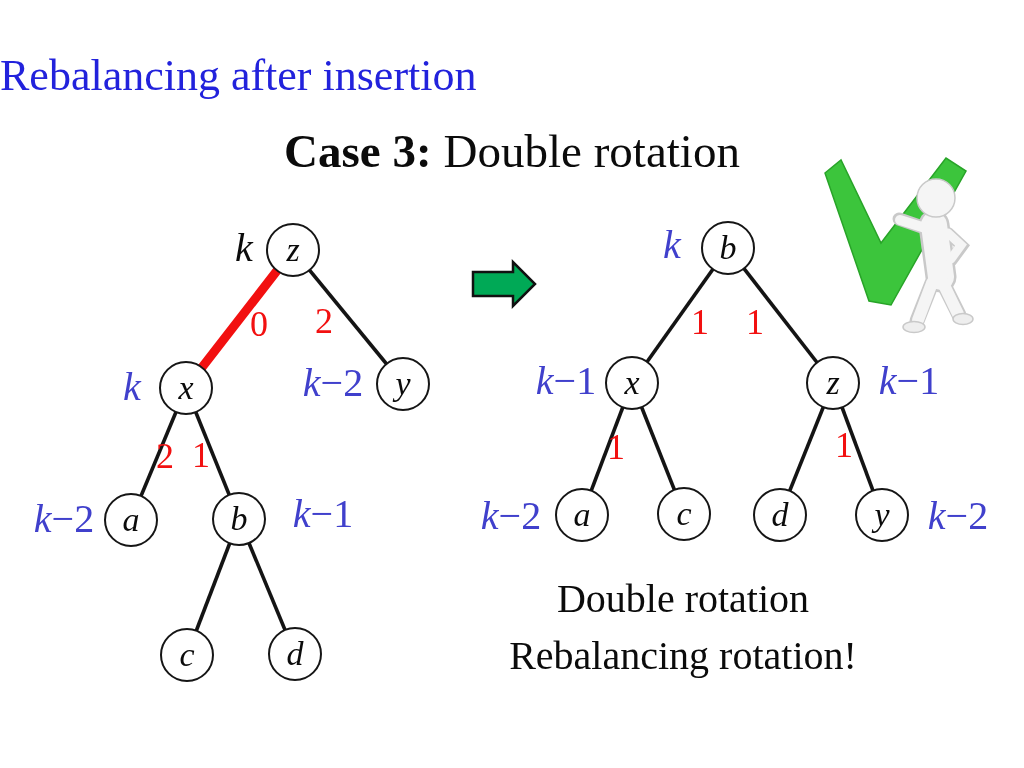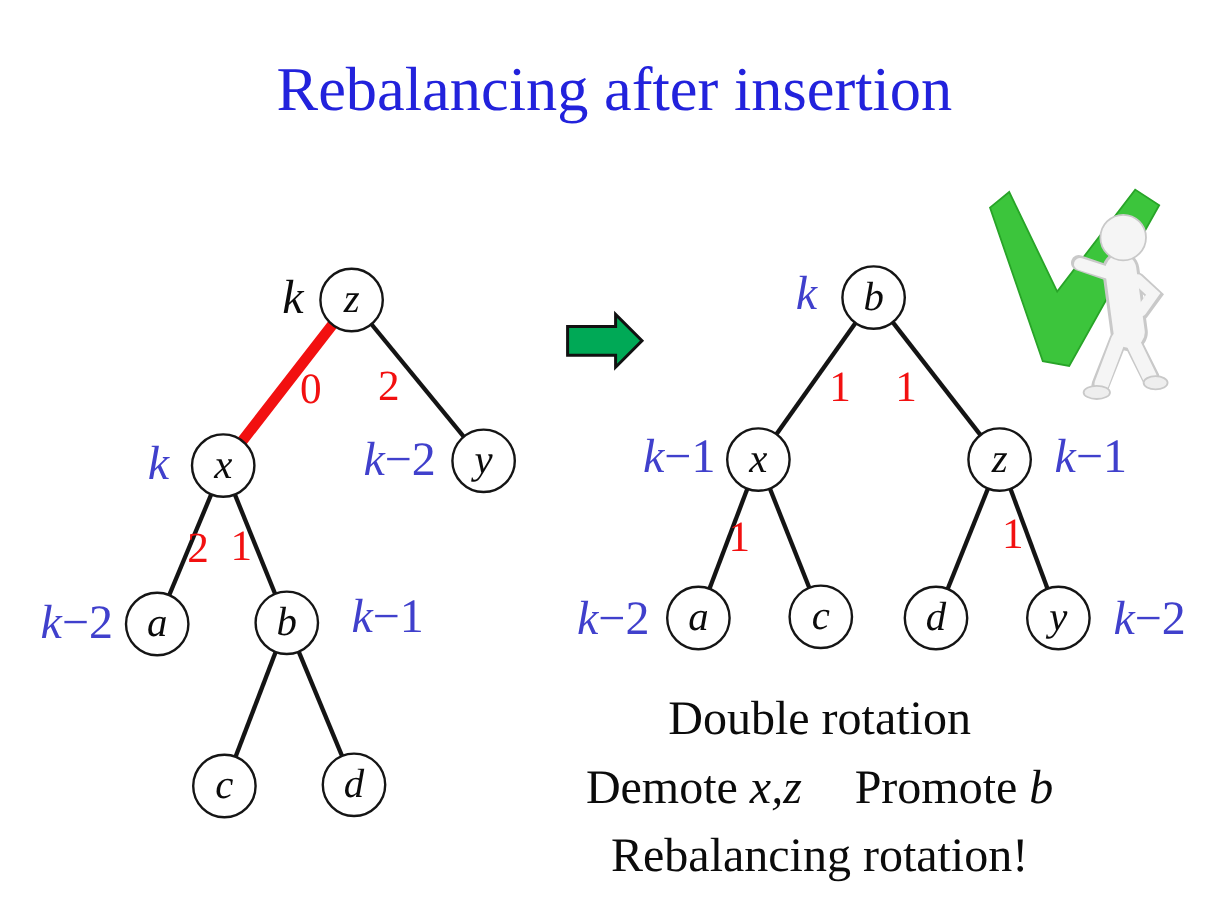--- a/index.html
+++ b/index.html
@@ -2,22 +2,22 @@
 <html style="--title-blue: #2222DC; --rank-blue: #4040CC; --edge-red: #F21010; --arrow-green: #00A956; --check-green: #3CC53C;"><head>
 <meta charset="utf-8">
 <style>
   html,body{margin:0;padding:0;background:#ffffff;}
   .slide{
     position:relative;width:1024px;height:768px;background:#ffffff;overflow:hidden;
     font-family:"Liberation Serif","DejaVu Serif",serif;
   }
   .abs{position:absolute;transform:translate(-50%,-50%);white-space:nowrap;z-index:3;}
   .title{
-    position:absolute;left:0;top:46px;width:100%;text-align:center;
-    font-size:52px;line-height:60px;color:var(--title-blue);z-index:3;
+    position:absolute;left:0;top:46px;width:100%;
+    font-size:44px;line-height:60px;color:var(--title-blue);z-index:3;
   }
   .subtitle{
     position:absolute;left:0;top:122px;width:100%;text-align:center;
     font-size:47px;line-height:58px;color:#0b0b0b;z-index:3;
   }
   .subtitle .bold{font-weight:bold;margin-right:12px;}
   svg.layer{position:absolute;left:0;top:0;z-index:1;}
   line.e{stroke:#141414;stroke-width:3.6;}
   line.er{stroke:var(--edge-red);stroke-width:9;stroke-linecap:round;}
   .node{
@@ -38,20 +38,23 @@
   .cap-gap{display:inline-block;width:44px;}
   svg.art{position:absolute;left:795px;top:143px;z-index:2;}
 </style>
 </head>
 <body>
 
 <div class="slide">
 
   <div class="title">Rebalancing after insertion</div>
 
+  <div class="subtitle">
+    <span class="bold">Case 3:</span><span>Double rotation</span>
+  </div>
 
   <svg class="layer" width="1024" height="768">
 
     <line class="e" x1="293" y1="250" x2="403" y2="384"></line>
     <line class="e" x1="186" y1="388" x2="131" y2="520"></line>
     <line class="e" x1="186" y1="388" x2="239" y2="519"></line>
     <line class="e" x1="239" y1="519" x2="187" y2="655"></line>
     <line class="e" x1="239" y1="519" x2="295" y2="654"></line>
     <line class="er" x1="293" y1="250" x2="186" y2="388"></line>
 
@@ -145,19 +148,16 @@
       <line x1="137" y1="140" x2="123" y2="177" stroke="#f5f5f5" stroke-width="12"></line>
       <line x1="147" y1="138" x2="163" y2="171" stroke="#f5f5f5" stroke-width="12"></line>
       <ellipse cx="119" cy="184" rx="11" ry="5.5" fill="#eeeeee" stroke="#c9c9c9" stroke-width="1.5"></ellipse>
       <ellipse cx="168" cy="176" rx="10" ry="5.5" fill="#eeeeee" stroke="#c9c9c9" stroke-width="1.5"></ellipse>
       <circle cx="141" cy="55" r="19" fill="#f5f5f5" stroke="#c9c9c9" stroke-width="1.5"></circle>
     </g>
   </svg>
 
   <div class="caption">
     <div>Double rotation</div>
-    <div>
-      <span>Demote</span><span class="iv">x,z</span><span class="cap-gap"></span><span>Promote</span><span class="iv">b</span>
-    </div>
     <div>Rebalancing rotation!</div>
   </div>
 
 </div>
 
 </body></html>

